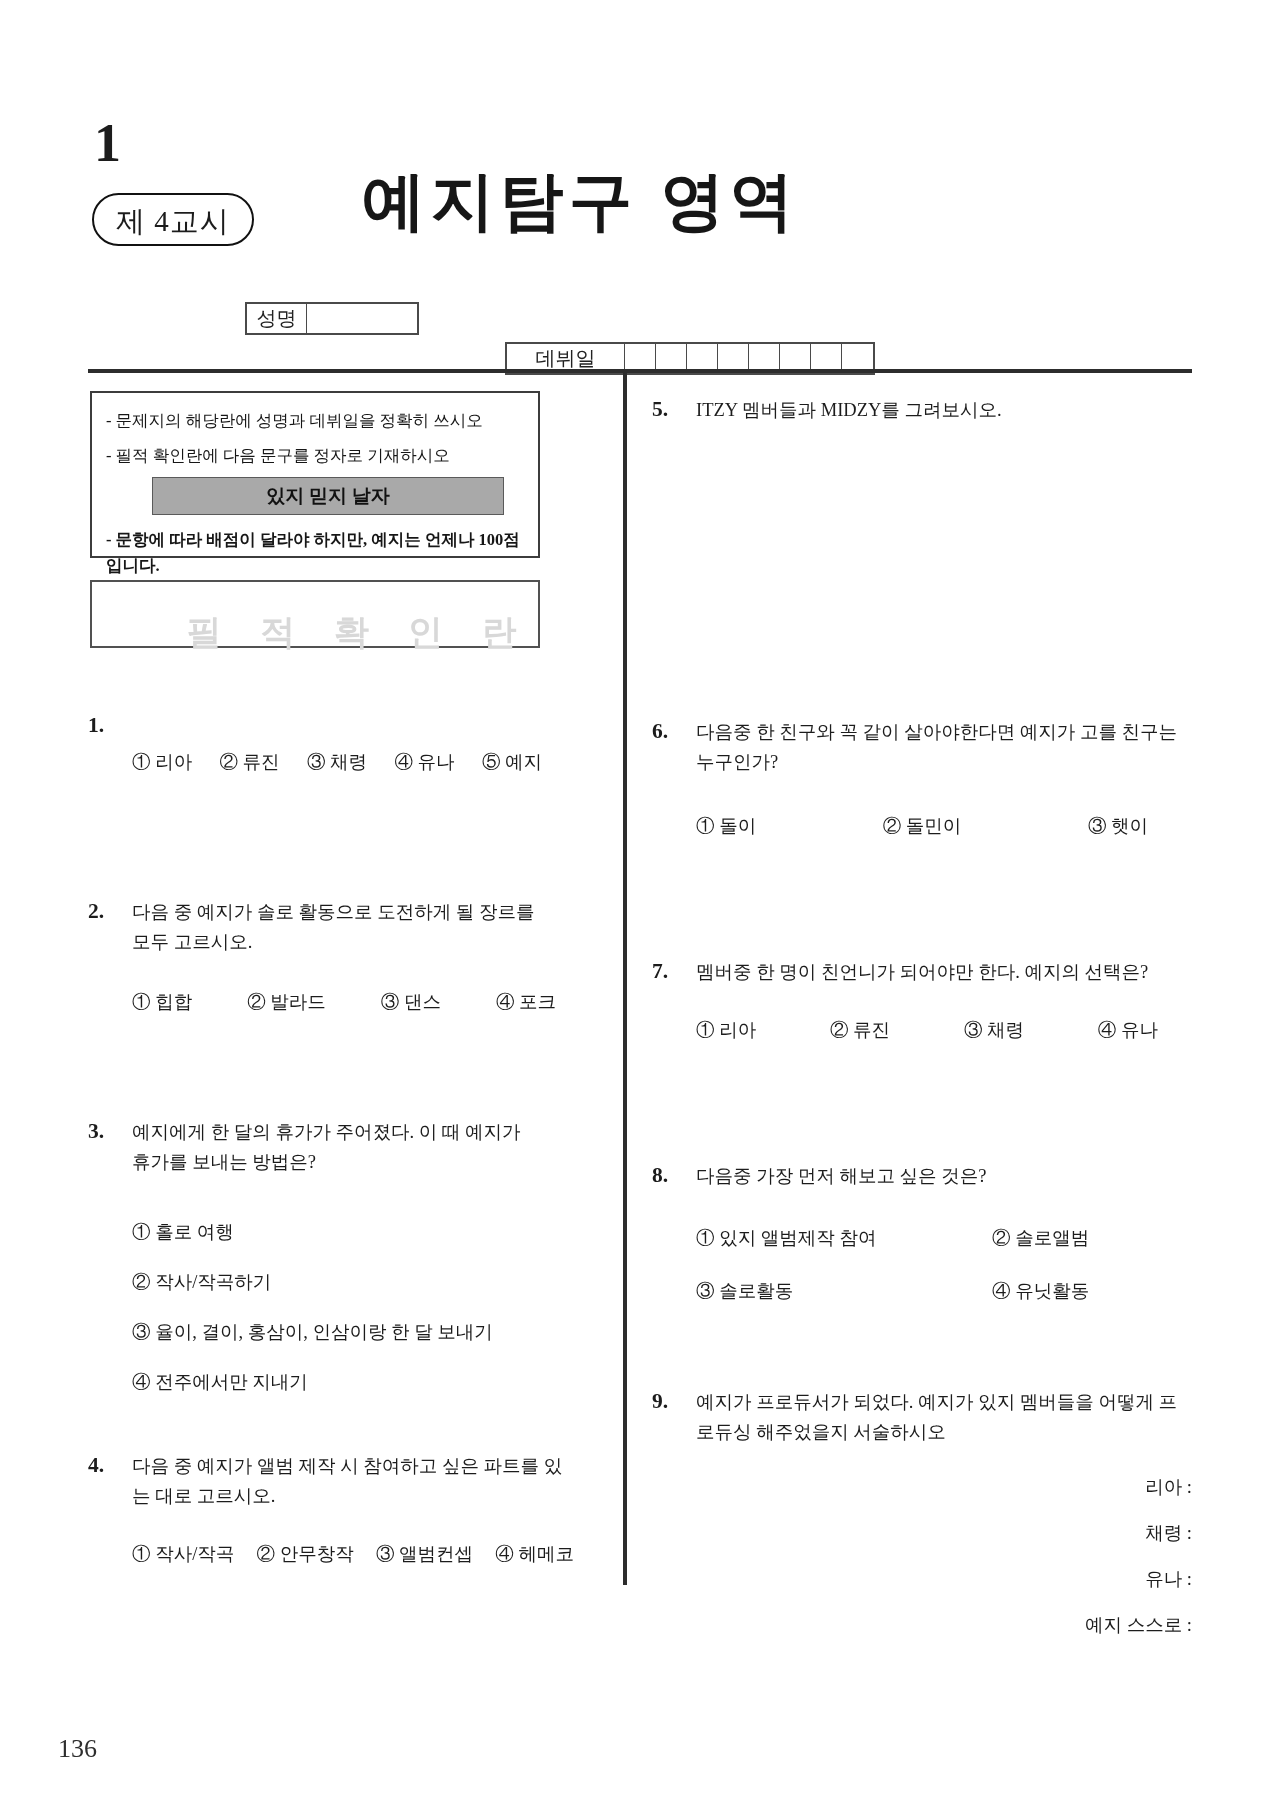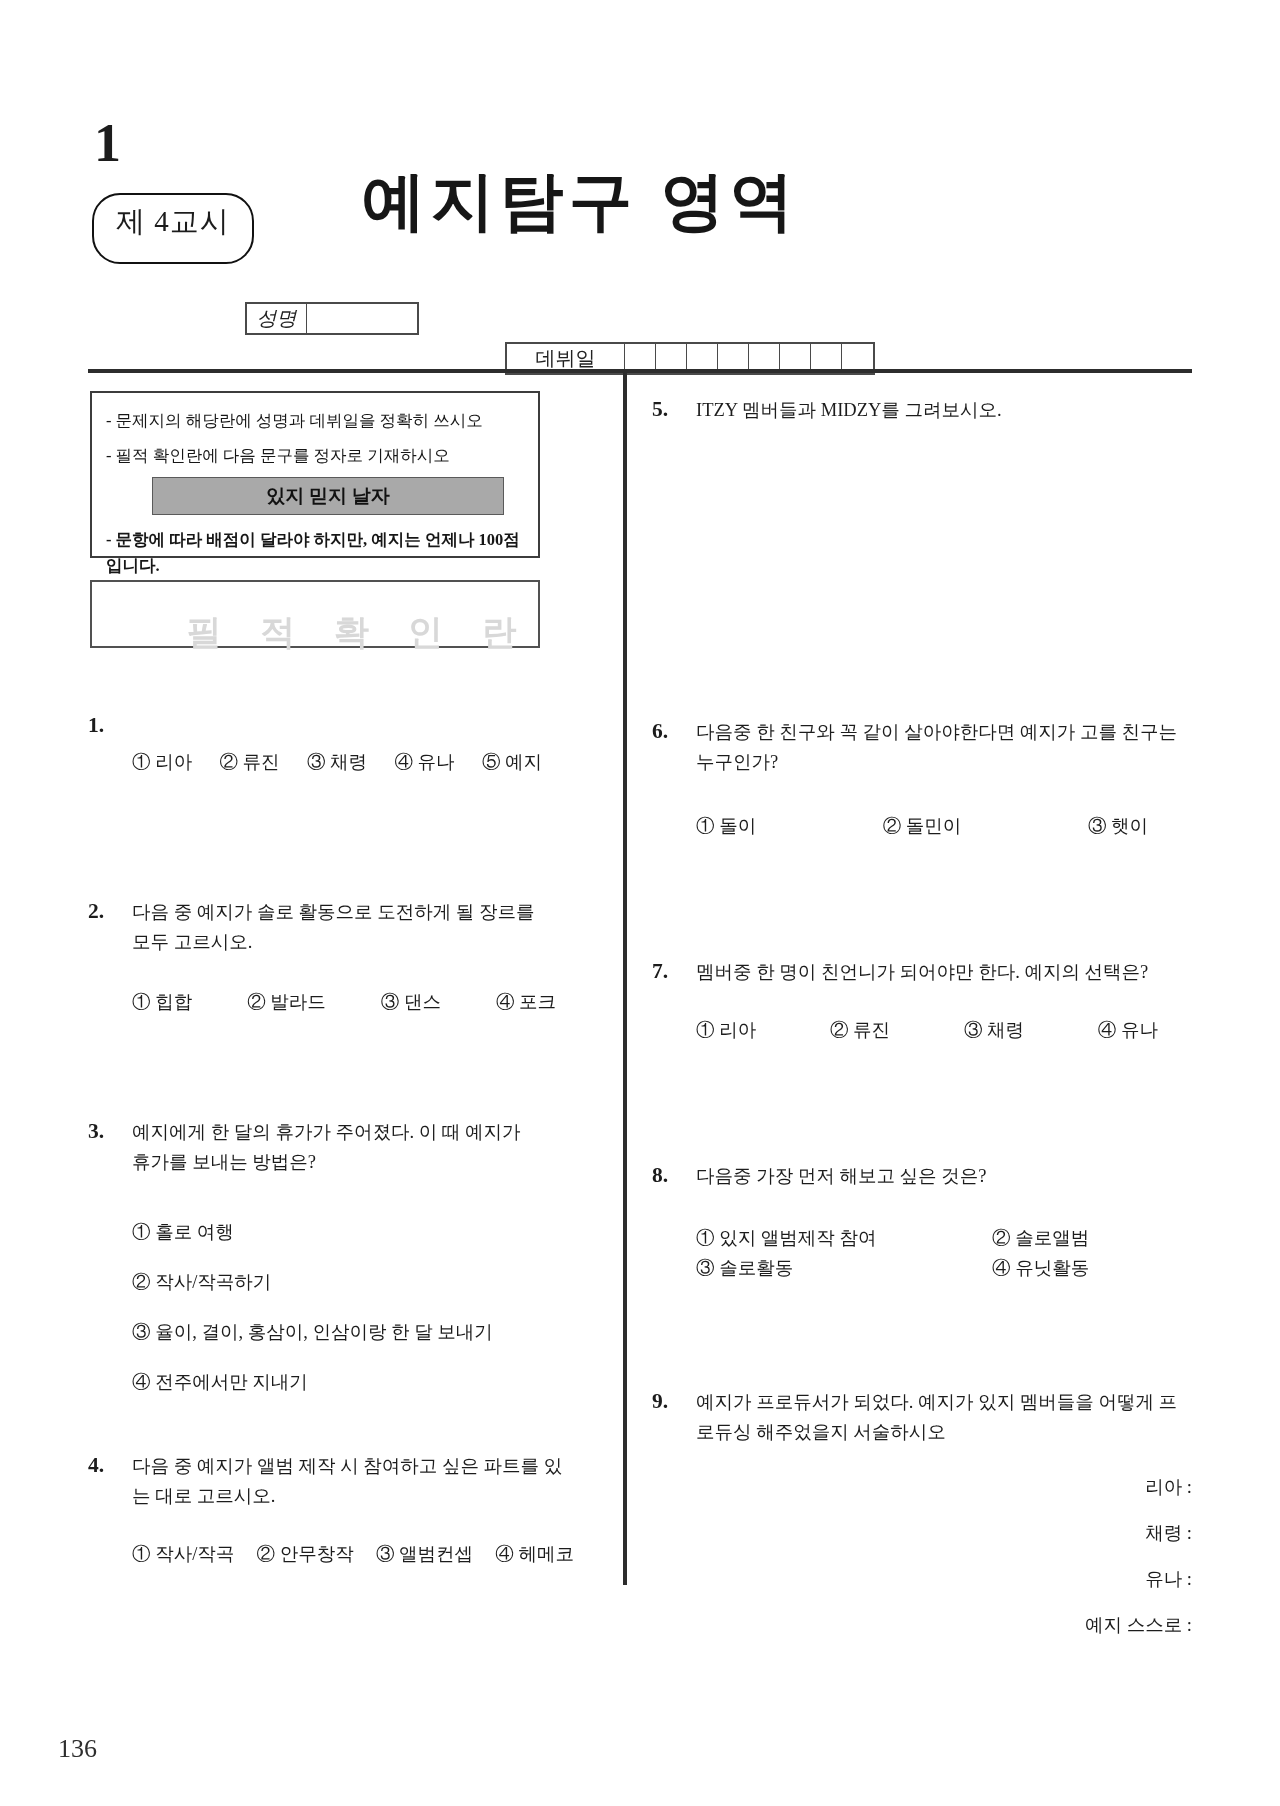--- a/index.html
+++ b/index.html
@@ -9,31 +9,31 @@
     background:#ffffff; color:#1c1c1c; overflow:hidden;
     font-family:"Liberation Serif","DejaVu Serif",serif;
   }
   .sheet-num {
     position:absolute; left:94px; top:112px;
     font-size:54px; font-weight:bold;
   }
   .period-badge {
     position:absolute; left:92px; top:193px;
     border:2px solid #111; border-radius:28px;
-    padding:7px 22px 20px 22px; font-size:29px; letter-spacing:1px;
+    padding:7px 22px 2px 22px; font-size:29px; letter-spacing:1px;
     background:#fff;
   }
   .exam-title {
     position:absolute; left:240px; top:158px; width:680px;
     text-align:center; font-size:64px; font-weight:800; letter-spacing:5px;
     font-family:"Liberation Sans","DejaVu Sans",sans-serif; color:#161616;
   }
   
   .field-table { position:absolute; top:302px; display:flex; height:33px; border:2px solid #4a4a4a; background:#fff; }
-  .name-table { left:245px;font-style:italic; }
+  .name-table { left:245px; }
   .debut-table { left:505px;margin-top:40px; }
   .label-cell {
     display:flex; align-items:center; justify-content:center;
     font-size:20px; border-right:1.5px solid #4a4a4a; color:#222;
   }
   .name-label { width:60px; }
   .name-input { width:110px; }
   .debut-label { width:118px; }
   .debut-cell { width:31px; border-right:1.5px solid #4a4a4a; }
   .debut-cell:last-child { border-right:none; }
@@ -65,21 +65,21 @@
   }
   
   .q { position:absolute; display:flex; }
   .q-left { left:88px; width:452px; }
   .q-right { left:652px; width:540px; }
   .q-num { width:44px; flex-shrink:0; font-weight:bold; font-size:21.5px; padding-top:1px; }
   .q-body { flex:1; font-size:18.5px; line-height:1.62; }
   .opts-row { display:flex; justify-content:space-between; white-space:nowrap; }
   .opts-col { }
   .opts-col .opt { margin-bottom:20px; }
-  .opts-grid { display:grid; grid-template-columns:296px auto; }
+  .opts-grid { display:grid; grid-template-columns:296px auto; row-gap:23px; }
   .ans-lines .ans { margin-bottom:16px; line-height:30px; }
   .drawing-area { height:250px; }
   .page-footer-num { position:absolute; left:58px; top:1734px; font-size:26px; color:#2e2e2e; }
 </style>
 </head>
 <body>
 
 <div class="page">
 
   <div class="sheet-num">1</div>

